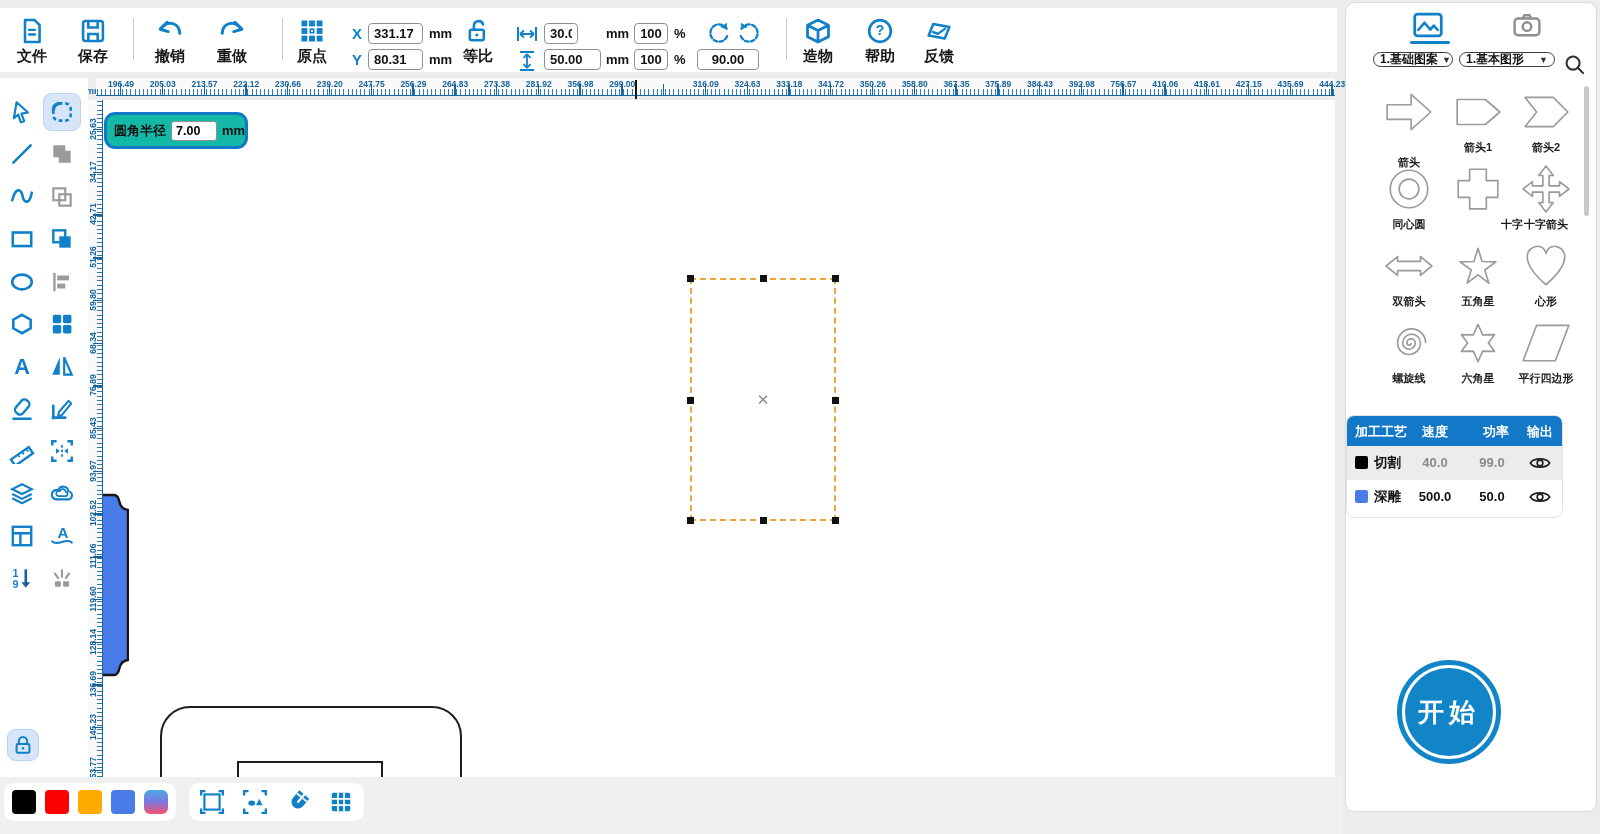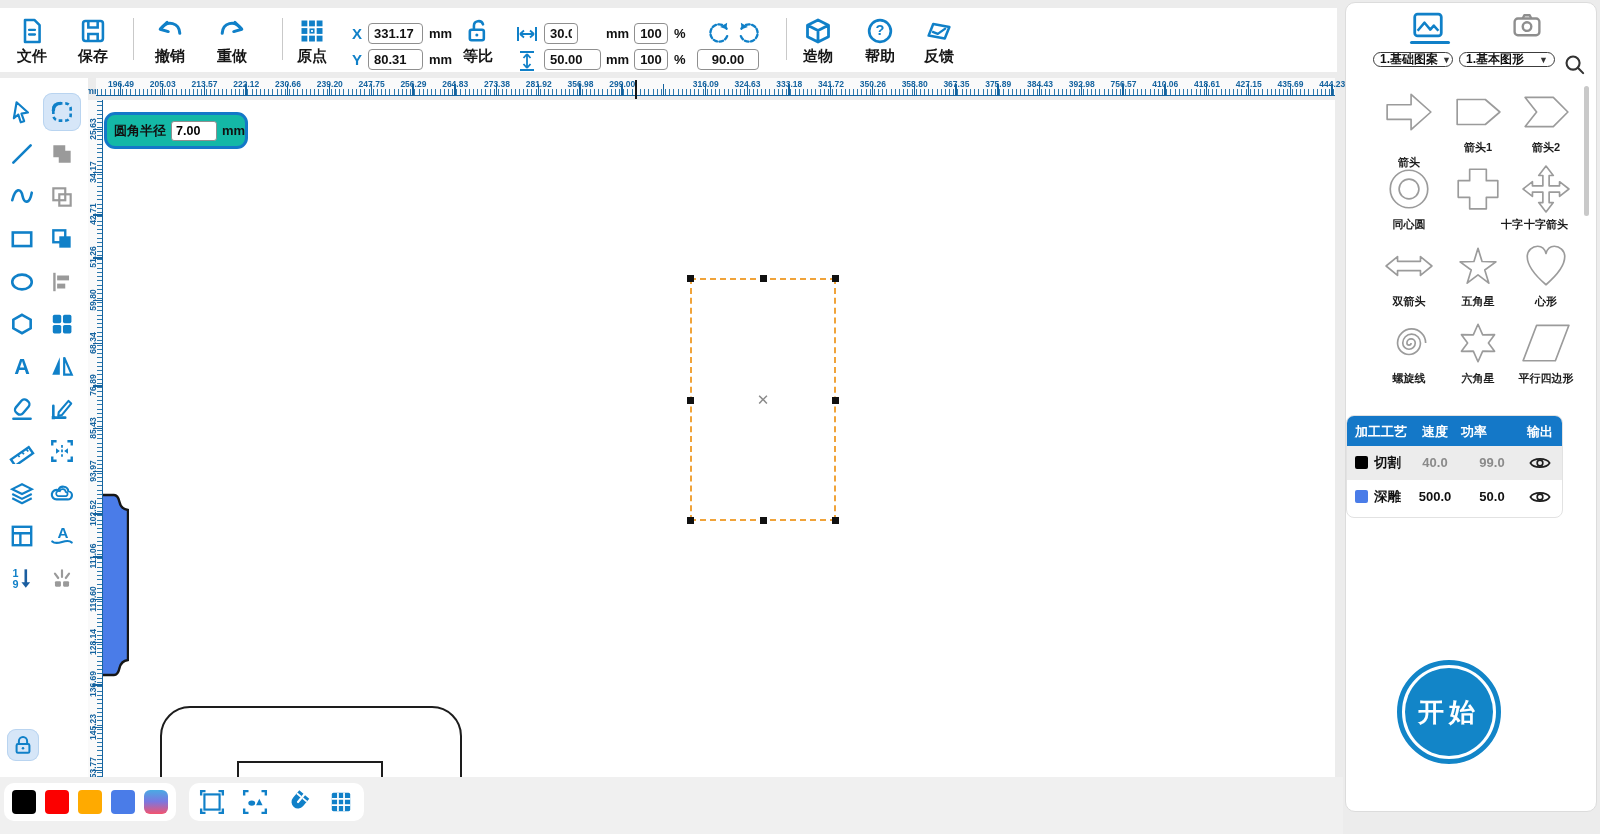--- a/index.html
+++ b/index.html
@@ -612,21 +612,21 @@
         </svg>
       </div>
       <div class="shape-lbl" style="left: 1501px; top: 371px; position: absolute;">平行四边形</div>
     </div>
   <div id="rscroll"></div>
 
   <div id="proc">
     <div id="proc-head">
         <span style="left: 8px; width: 60px; text-align: left;">加工工艺</span>
         <span style="left: 63px; width: 50px; text-align: center;">速度</span>
-        <span style="left: 102px; width: 50px; text-align: center;">功率</span>
+        <span style="left: 136px; width: 50px; ">功率</span>
         <span style="left: 171px; width: 44px; text-align: center;">输出</span>
       </div>
     <div id="proc-rows">
         <div class="proc-row sel">
           <span class="sw" style="background:#000000;"></span>
           <span class="nm">切割</span>
           <span class="val" style="left:63px;color:#8a8a8a;">40.0</span>
           <span class="val" style="left:120px;color:#8a8a8a;">99.0</span>
           <span style="position:absolute;left:182px;top:9px;cursor:pointer;">
             <svg width="22" height="16" viewBox="0 0 24 16">

